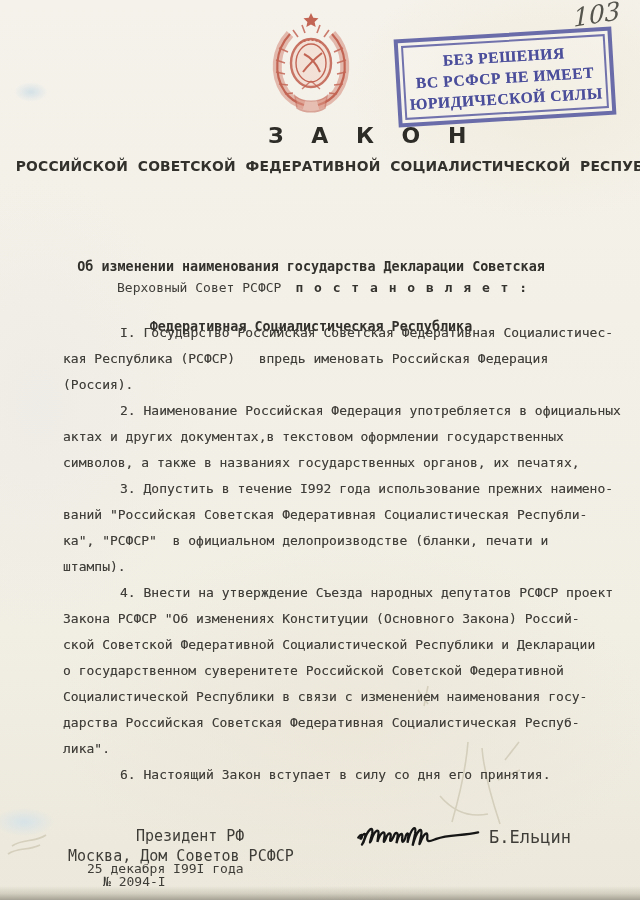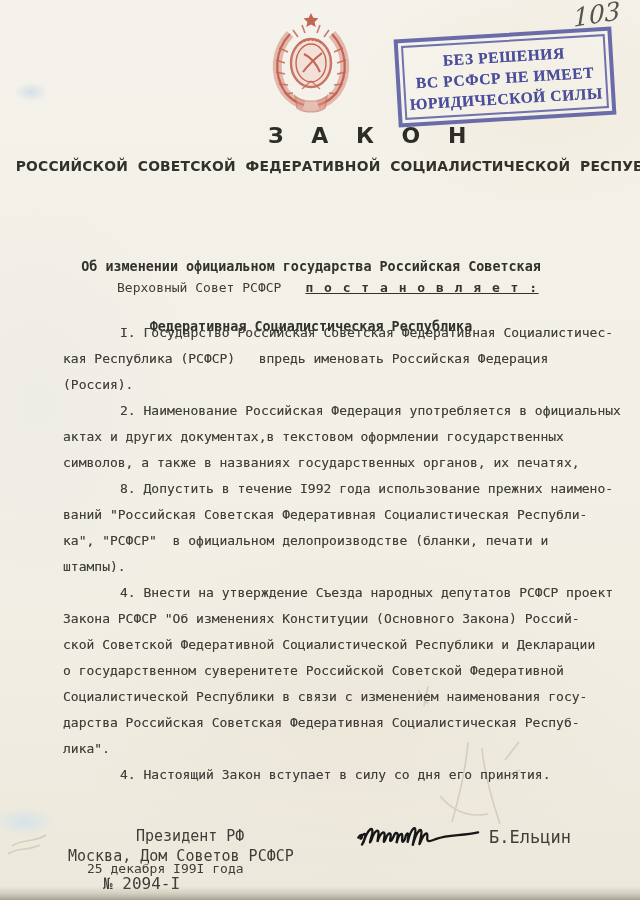--- a/index.html
+++ b/index.html
@@ -43,32 +43,32 @@
   .law-title{position:absolute;left:268px;top:123px;font-family:"DejaVu Sans",sans-serif;
     font-weight:bold;font-size:22px;letter-spacing:10px;color:#2e2c27;white-space:pre;}
   .law-subtitle{position:absolute;left:0;top:157px;width:628px;text-align:center;
     font-family:"DejaVu Sans",sans-serif;font-weight:bold;font-size:14.6px;color:#33312c;
     letter-spacing:.2px;word-spacing:5px;transform:scaleX(.95);white-space:nowrap;}
   .subject{position:absolute;left:0;top:217px;width:622px;text-align:center;
     font-weight:bold;font-size:13.4px;line-height:20px;color:#33312c;white-space:pre;}
 
   
   .preamble{position:absolute;left:117px;top:280px;font-size:13px;color:#3f3d38;white-space:pre;}
-  .preamble .decree{font-weight:bold;letter-spacing:1.5px;margin-left:24px;color:#35332e;text-decoration:underline;}
+  .preamble .decree{font-weight:bold;letter-spacing:1.5px;margin-left:14px;color:#35332e;}
   .body-text{position:absolute;left:63px;top:320px;width:565px;
     font-size:13px;line-height:26px;color:#403e39;text-shadow:0 0 .4px rgba(64,62,57,.45);}
   .line{white-space:pre;height:26px;}
   .indent{padding-left:57px;}
 
   
   .sig-title{position:absolute;left:120px;top:827px;font-size:15px;color:#3f3d38;white-space:pre;margin-left:16px;}
   .sig-name{position:absolute;left:489px;top:827px;font-size:17px;color:#3f3d38;white-space:pre;}
   .sig-place{position:absolute;left:68px;top:847px;font-size:15px;color:#3f3d38;white-space:pre;}
   .sig-date{position:absolute;left:87px;top:861px;font-size:13px;color:#3f3d38;white-space:pre;}
-  .sig-number{position:absolute;left:103px;top:874px;font-size:16px;color:#3f3d38;white-space:pre;}
+  .sig-number{position:absolute;left:103px;top:874px;font-size:13px;color:#3f3d38;white-space:pre;}
   .signature-svg{position:absolute;left:356px;top:804px;transform:rotate(-2deg);}
 </style>
 </head>
 <body>
 
 <div class="page">
 
   <div class="blob blob-a"></div>
   <div class="blob blob-b"></div>
 
@@ -112,45 +112,45 @@
       <div class="stamp-line">БЕЗ РЕШЕНИЯ</div>
       <div class="stamp-line">ВС РСФСР НЕ ИМЕЕТ</div>
       <div class="stamp-line">ЮРИДИЧЕСКОЙ СИЛЫ</div>
     </div>
   </div>
 
   <div class="law-title">З А К О Н</div>
   <div class="law-subtitle">РОССИЙСКОЙ СОВЕТСКОЙ ФЕДЕРАТИВНОЙ СОЦИАЛИСТИЧЕСКОЙ РЕСПУБЛИКИ</div>
 
   <div class="subject">
-    <div>Об изменении официальном государства Российская Советская</div>
+    <div>Об изменении наименования государства Декларации Советская</div>
     <div>Федеративная Социалистическая Республика</div>
   </div>
 
   <div class="preamble"><span>Верховный Совет РСФСР</span><span class="decree">п о с т а н о в л я е т :</span></div>
 
   <div class="body-text">
     <div class="line indent">I. Государство Российская Советская Федеративная Социалистичес-</div>
     <div class="line">кая Республика (РСФСР)   впредь именовать Российская Федерация</div>
     <div class="line">(Россия).</div>
     <div class="line indent">2. Наименование Российская Федерация употребляется в официальных</div>
     <div class="line">актах и других документах,в текстовом оформлении государственных</div>
     <div class="line">символов, а также в названиях государственных органов, их печатях,</div>
-    <div class="line indent">8. Допустить в течение I992 года использование прежних наимено-</div>
+    <div class="line indent">3. Допустить в течение I992 года использование прежних наимено-</div>
     <div class="line">ваний "Российская Советская Федеративная Социалистическая Республи-</div>
     <div class="line">ка", "РСФСР"  в официальном делопроизводстве (бланки, печати и</div>
     <div class="line">штампы).</div>
     <div class="line indent">4. Внести на утверждение Съезда народных депутатов РСФСР проект</div>
     <div class="line">Закона РСФСР "Об изменениях Конституции (Основного Закона) Россий-</div>
     <div class="line">ской Советской Федеративной Социалистической Республики и Декларации</div>
     <div class="line">о государственном суверенитете Российской Советской Федеративной</div>
     <div class="line">Социалистической Республики в связи с изменением наименования госу-</div>
     <div class="line">дарства Российская Советская Федеративная Социалистическая Респуб-</div>
     <div class="line">лика".</div>
-    <div class="line indent">4. Настоящий Закон вступает в силу со дня его принятия.</div>
+    <div class="line indent">6. Настоящий Закон вступает в силу со дня его принятия.</div>
   </div>
 
   <svg class="signature-svg" width="150" height="50" viewBox="0 0 150 50">
     <g fill="none" stroke="#161616" stroke-width="2.3" stroke-linecap="round">
       <path d="M4,32 C8,26 11,26 8,33 C6,38 4,40 7,36 C12,22 18,19 16,28 C14,35 12,39 15,34 C19,23 24,22 22,30 L21,36 C25,25 30,24 28,32 C27,36 27,38 29,34 C32,26 36,26 34,33 C33,37 35,36 37,32 C39,26 43,26 41,33 L40,38 C43,28 47,26 46,33 C45,38 47,38 49,33 C50,28 53,27 52,32 L51,38 C55,23 61,19 59,29 L56,41 C61,25 67,21 65,31 C63,39 62,42 64,38 C68,28 72,27 71,33 C70,39 74,37 80,35 C92,31 106,33 122,30"></path>
       <path d="M2,31 C5,27 7,28 5,32"></path>
     </g>
   </svg>
   <div class="sig-title">Президент РФ</div>
   <div class="sig-name">Б.Ельцин</div>

